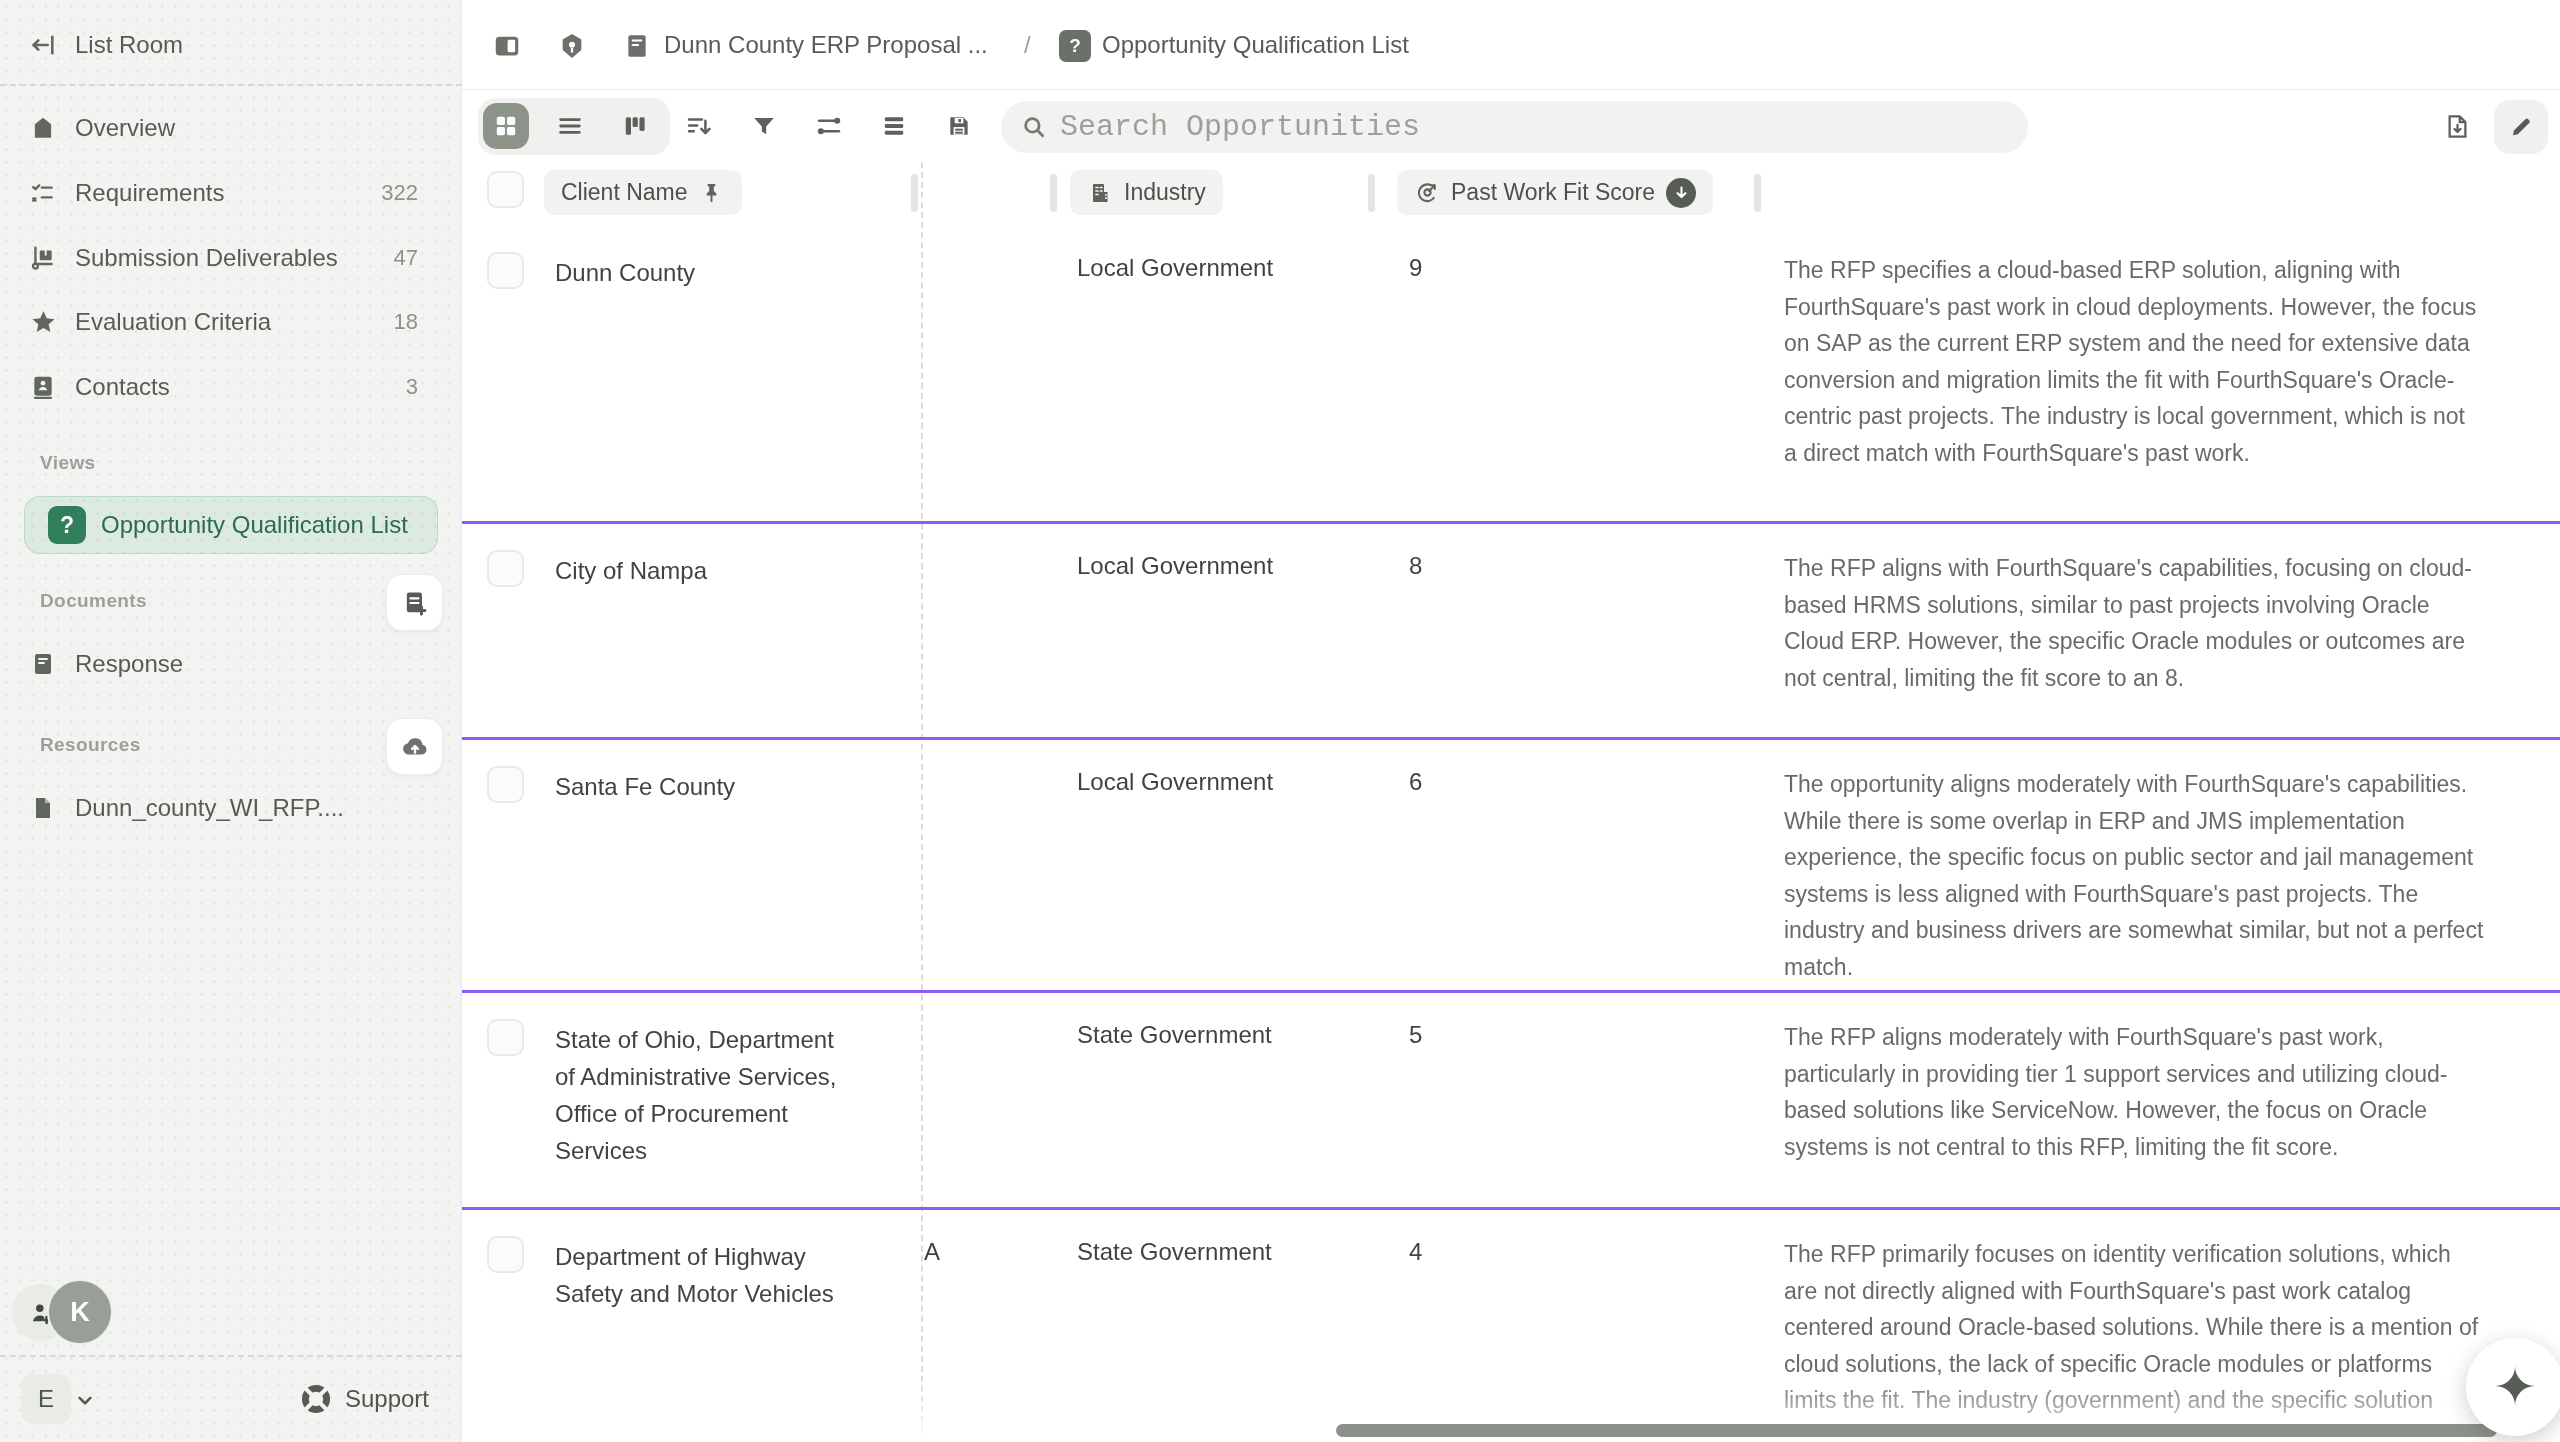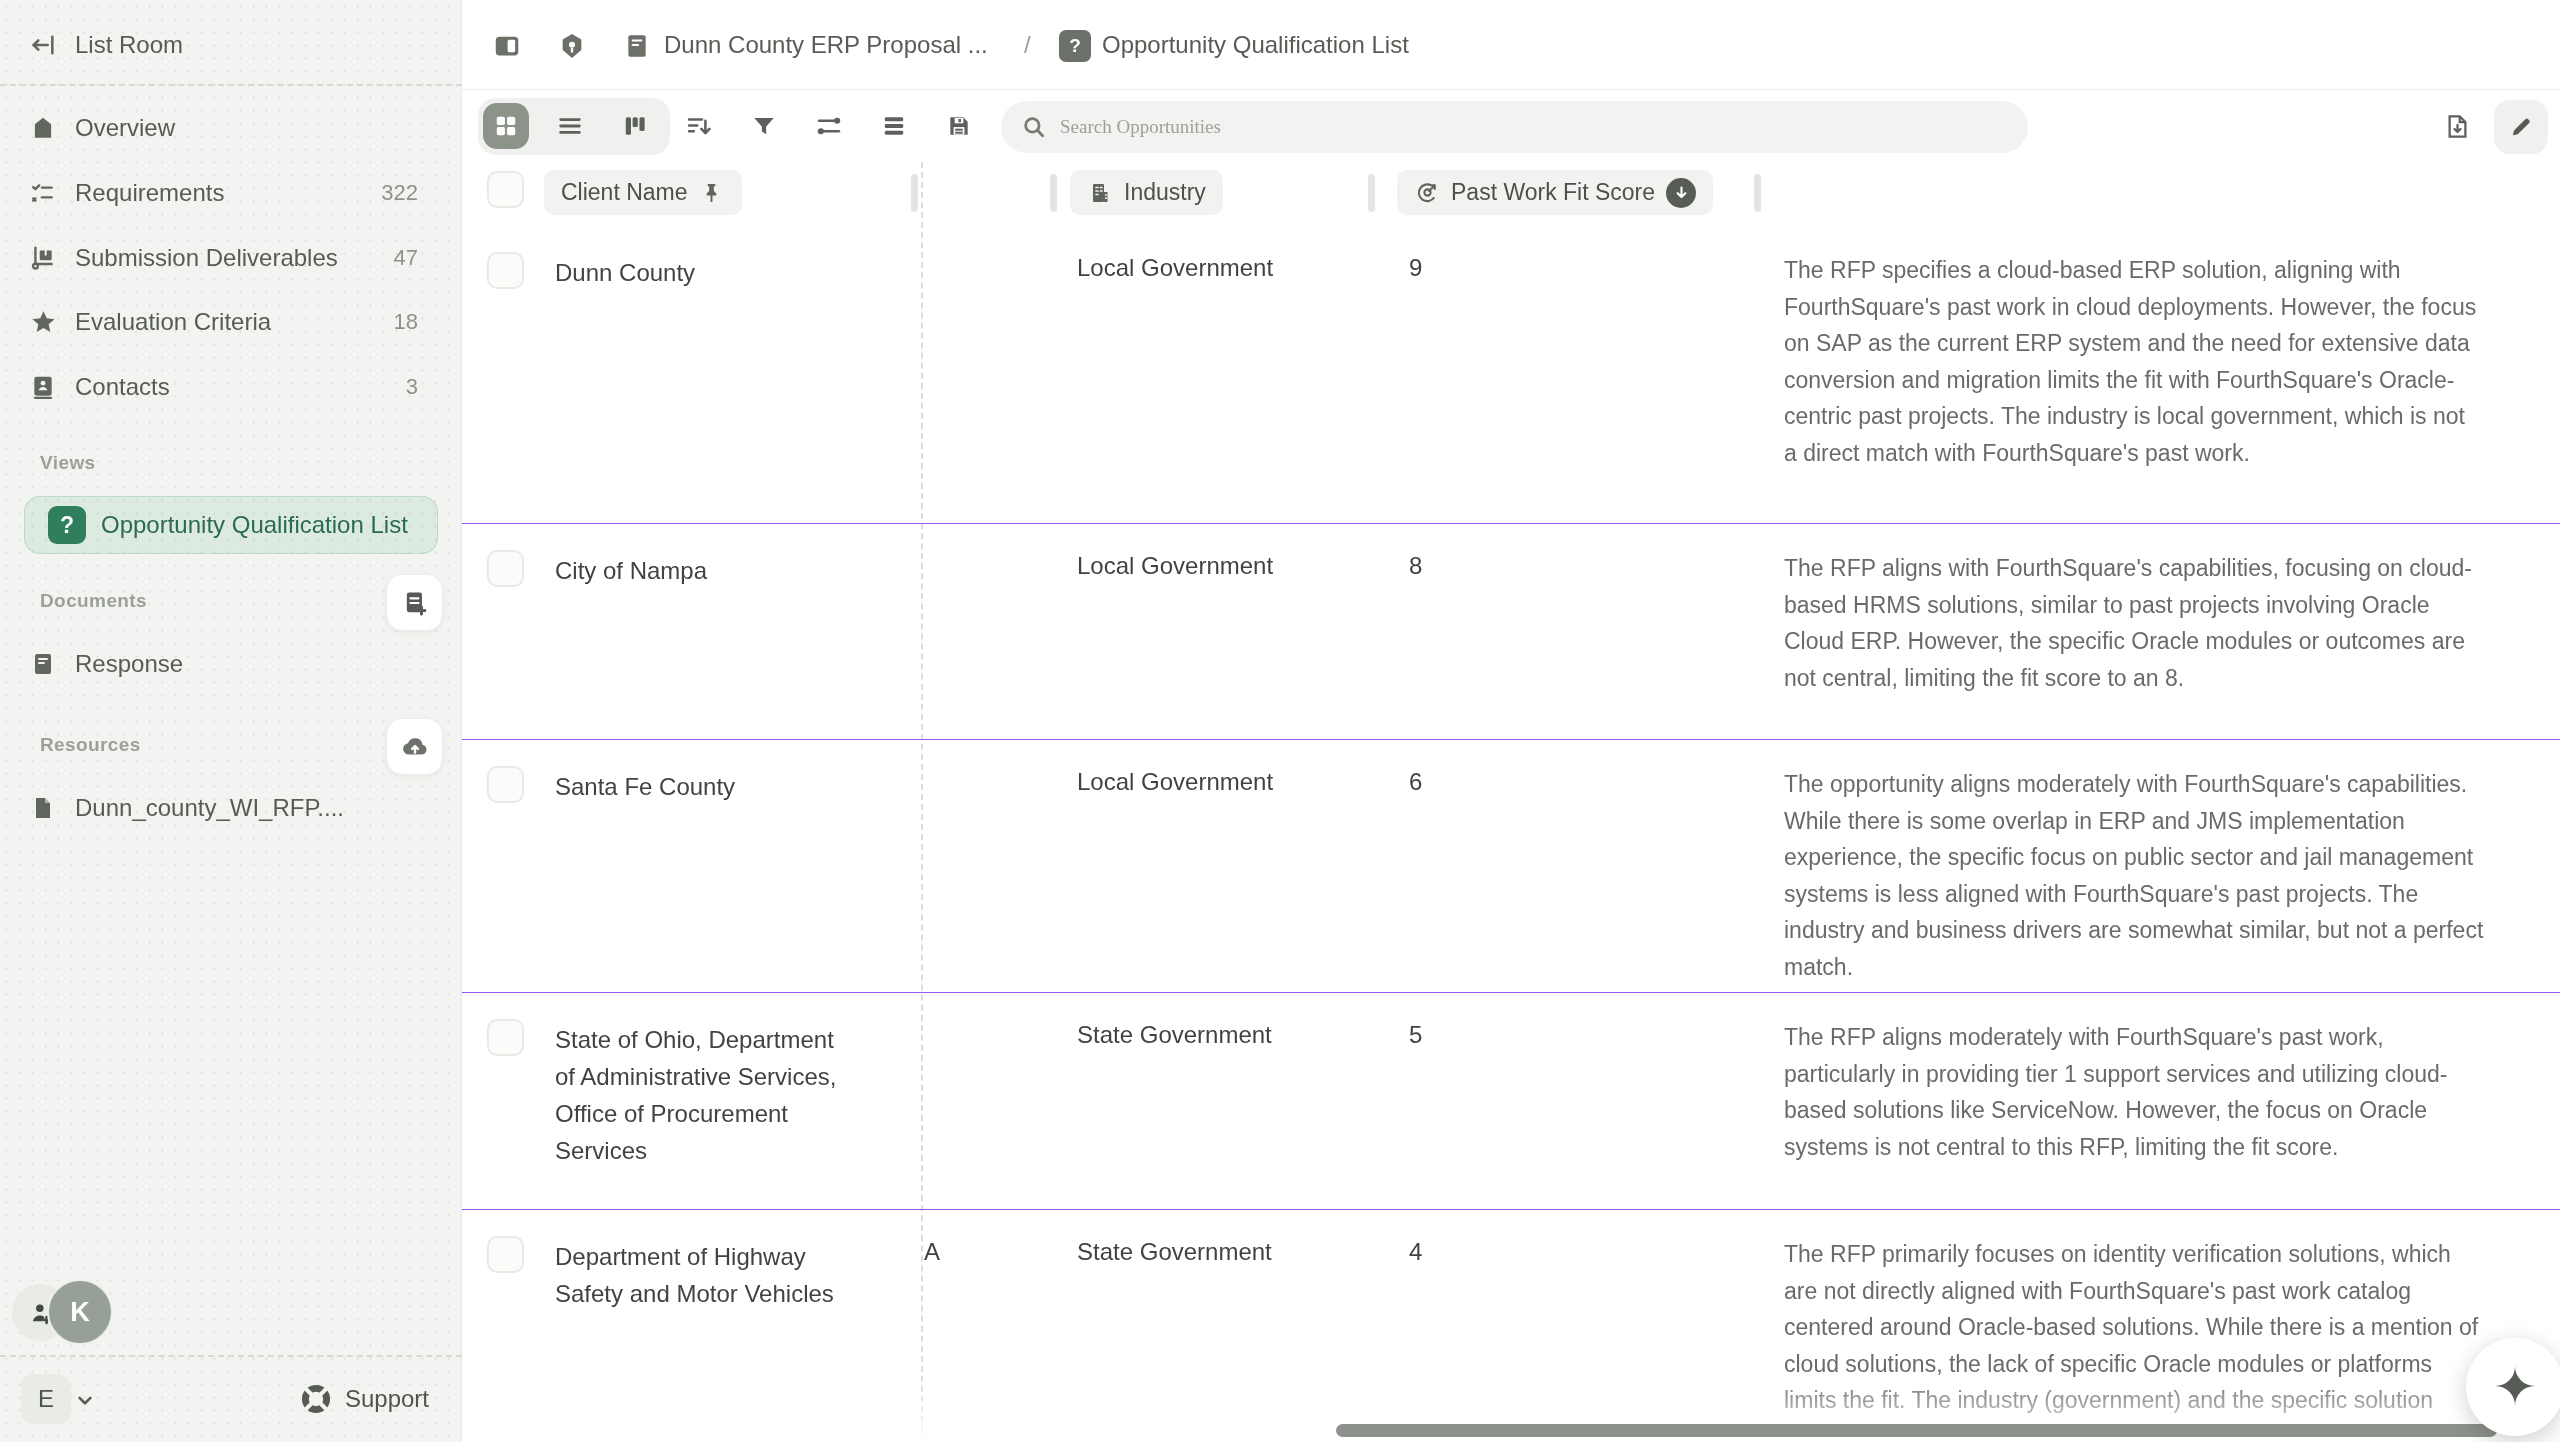--- a/index.html
+++ b/index.html
@@ -46,36 +46,36 @@
   .qsmall{width:32px;height:32px;border-radius:7px;background:#6b7068;color:#fff;font-size:19px;font-weight:bold;
     display:flex;align-items:center;justify-content:center}
 
   
   .vgroup{position:absolute;left:16px;top:98px;width:192px;height:57px;border-radius:18px;background:#f0f1ee}
   .toolbtn{position:absolute;width:46px;height:46px;display:flex;align-items:center;justify-content:center;color:#5c615b;cursor:pointer}
   .toolbtn.active{background:#8c9389;border-radius:14px;color:#fff}
   .searchpill{position:absolute;left:539px;top:101px;width:1027px;height:52px;border-radius:26px;background:#f2f3f0;
     display:flex;align-items:center;padding-left:20px;gap:13px}
   .searchpill svg{color:#767b75;flex:0 0 26px}
-  .searchpill input{border:none;outline:none;background:transparent;font-family:Liberation Serif, serif;font-size:19px;color:#701a75;width:940px}
+  .searchpill input{border:none;outline:none;background:transparent;font-family:Liberation Mono, monospace;font-size:30px;color:#701a75;width:940px}
   .searchpill input::placeholder{color:#9aa09a}
   .editpill{position:absolute;left:2032px;top:100px;width:54px;height:54px;border-radius:16px;background:#f0f1ee;
     display:flex;align-items:center;justify-content:center;color:#565b55;cursor:pointer}
 
   
   .chip{position:absolute;top:170px;height:45px;display:inline-flex;align-items:center;gap:11px;padding:0 17px;
     background:#f2f3f0;border-radius:10px;color:#4c514b;font-size:23px;cursor:pointer;white-space:nowrap}
   .chip .cic{width:26px;height:26px;color:#5f645e;display:flex;align-items:center;justify-content:center}
   .sortbadge{width:30px;height:30px;border-radius:50%;background:#575d56;color:#fff;display:flex;align-items:center;justify-content:center}
   .rz{position:absolute;top:174px;width:7px;height:38px;border-radius:4px;background:#e3e5e1;cursor:col-resize}
   .cb{width:37px;height:37px;border-radius:10px;background:#fbfcfa;border:2px solid #e8eae6;cursor:pointer}
   .pinline{position:absolute;left:459px;top:162px;height:1280px;border-left:2px dashed #dadcd7;pointer-events:none}
 
   
-  .trow{position:absolute;left:0;width:2098px;border-bottom:1px solid #8b5cf6;cursor:pointer}
+  .trow{position:absolute;left:0;width:2098px;border-bottom:3px solid #8b5cf6;cursor:pointer}
   .c-check{position:absolute;left:25px;top:26px}
   .c-client{position:absolute;left:93px;top:28px;width:290px;font-size:24px;line-height:37px;color:#3f443f}
   .c-peek{position:absolute;left:462px;top:28px;font-size:24px;color:#3f443f;width:30px;overflow:hidden}
   .c-ind{position:absolute;left:615px;top:28px;font-size:24px;color:#3f443f;white-space:nowrap}
   .c-score{position:absolute;left:947px;top:28px;font-size:24px;color:#3f443f}
   .c-exp{position:absolute;left:1322px;top:26px;width:700px;font-size:23px;line-height:36.5px;color:#676c66}
 
   .bottom-fade{position:absolute;left:0;top:1374px;width:2098px;height:68px;
     background:linear-gradient(rgba(255,255,255,0),rgba(255,255,255,.9));pointer-events:none}
   .hscroll{position:absolute;left:874px;top:1424px;width:1161px;height:13px;border-radius:7px;background:#71756e;opacity:.8;cursor:pointer}

